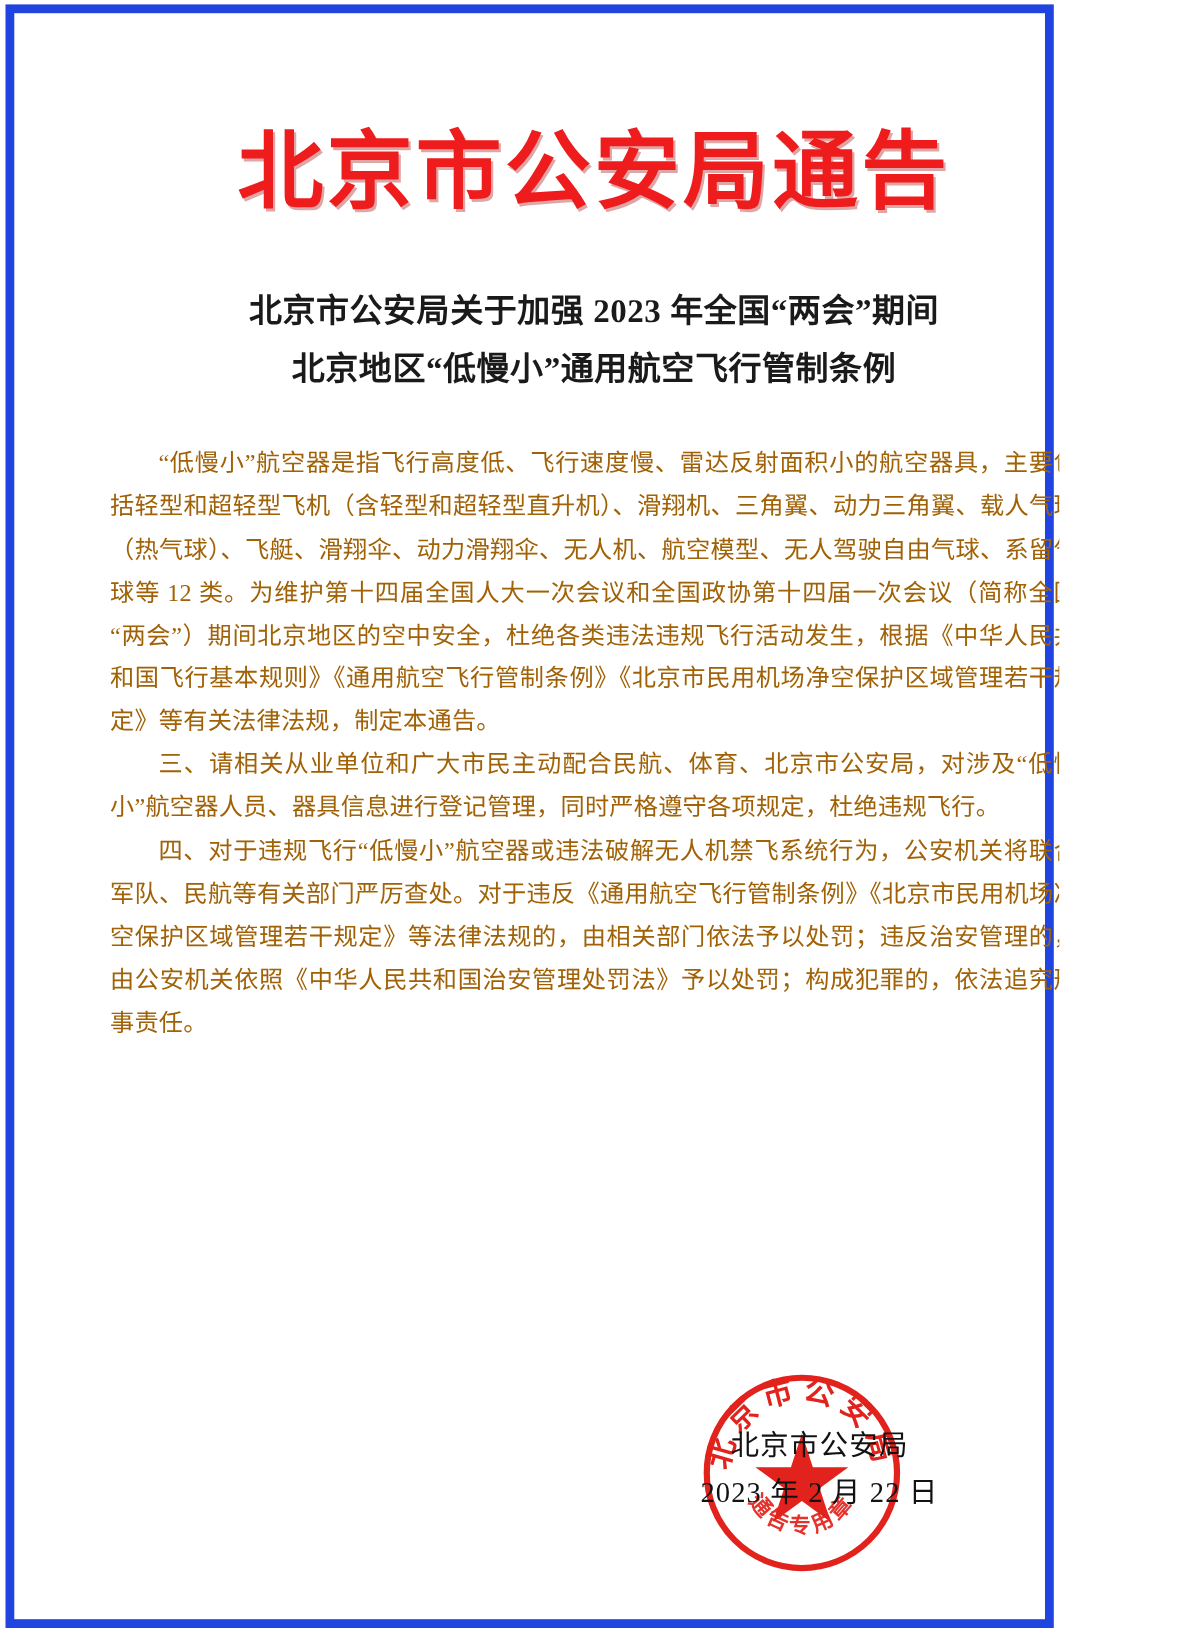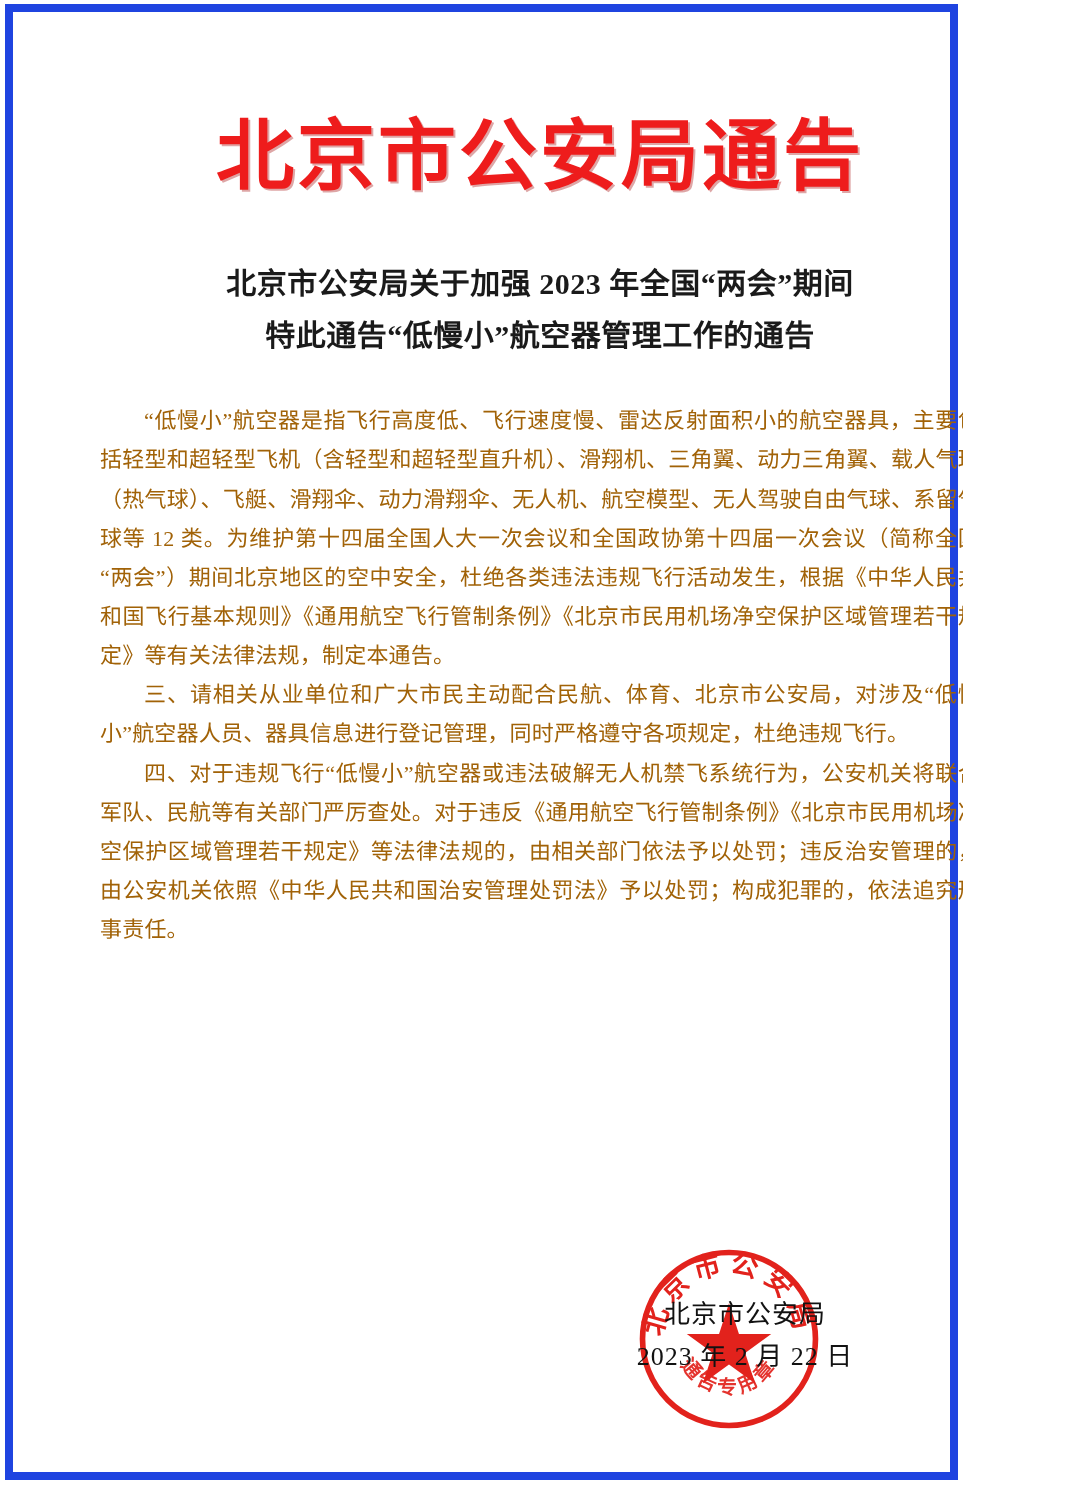--- a/index.html
+++ b/index.html
@@ -126,21 +126,21 @@
 <div class="page">
 
   <div class="page-frame"></div>
 
   <div class="content">
 
     <div class="masthead">北京市公安局通告</div>
 
     <div class="subtitle">
       <span class="subtitle-line">北京市公安局关于加强 2023 年全国“两会”期间</span>
-      <span class="subtitle-line">特此通告“低慢小”航空器管理工作的通告</span>
+      <span class="subtitle-line">北京地区“低慢小”通用航空飞行管制条例</span>
     </div>
 
     <div class="body-text">
       <p class="para">“低慢小”航空器是指飞行高度低、飞行速度慢、雷达反射面积小的航空器具，主要包括轻型和超轻型飞机（含轻型和超轻型直升机）、滑翔机、三角翼、动力三角翼、载人气球（热气球）、飞艇、滑翔伞、动力滑翔伞、无人机、航空模型、无人驾驶自由气球、系留气球等 12 类。为维护第十四届全国人大一次会议和全国政协第十四届一次会议（简称全国“两会”）期间北京地区的空中安全，杜绝各类违法违规飞行活动发生，根据《中华人民共和国飞行基本规则》《通用航空飞行管制条例》《北京市民用机场净空保护区域管理若干规定》等有关法律法规，制定本通告。</p>
       <p class="para">三、请相关从业单位和广大市民主动配合民航、体育、北京市公安局，对涉及“低慢小”航空器人员、器具信息进行登记管理，同时严格遵守各项规定，杜绝违规飞行。</p>
       <p class="para">四、对于违规飞行“低慢小”航空器或违法破解无人机禁飞系统行为，公安机关将联合军队、民航等有关部门严厉查处。对于违反《通用航空飞行管制条例》《北京市民用机场净空保护区域管理若干规定》等法律法规的，由相关部门依法予以处罚；违反治安管理的，由公安机关依照《中华人民共和国治安管理处罚法》予以处罚；构成犯罪的，依法追究刑事责任。</p>
     </div>
 
   </div>
 

